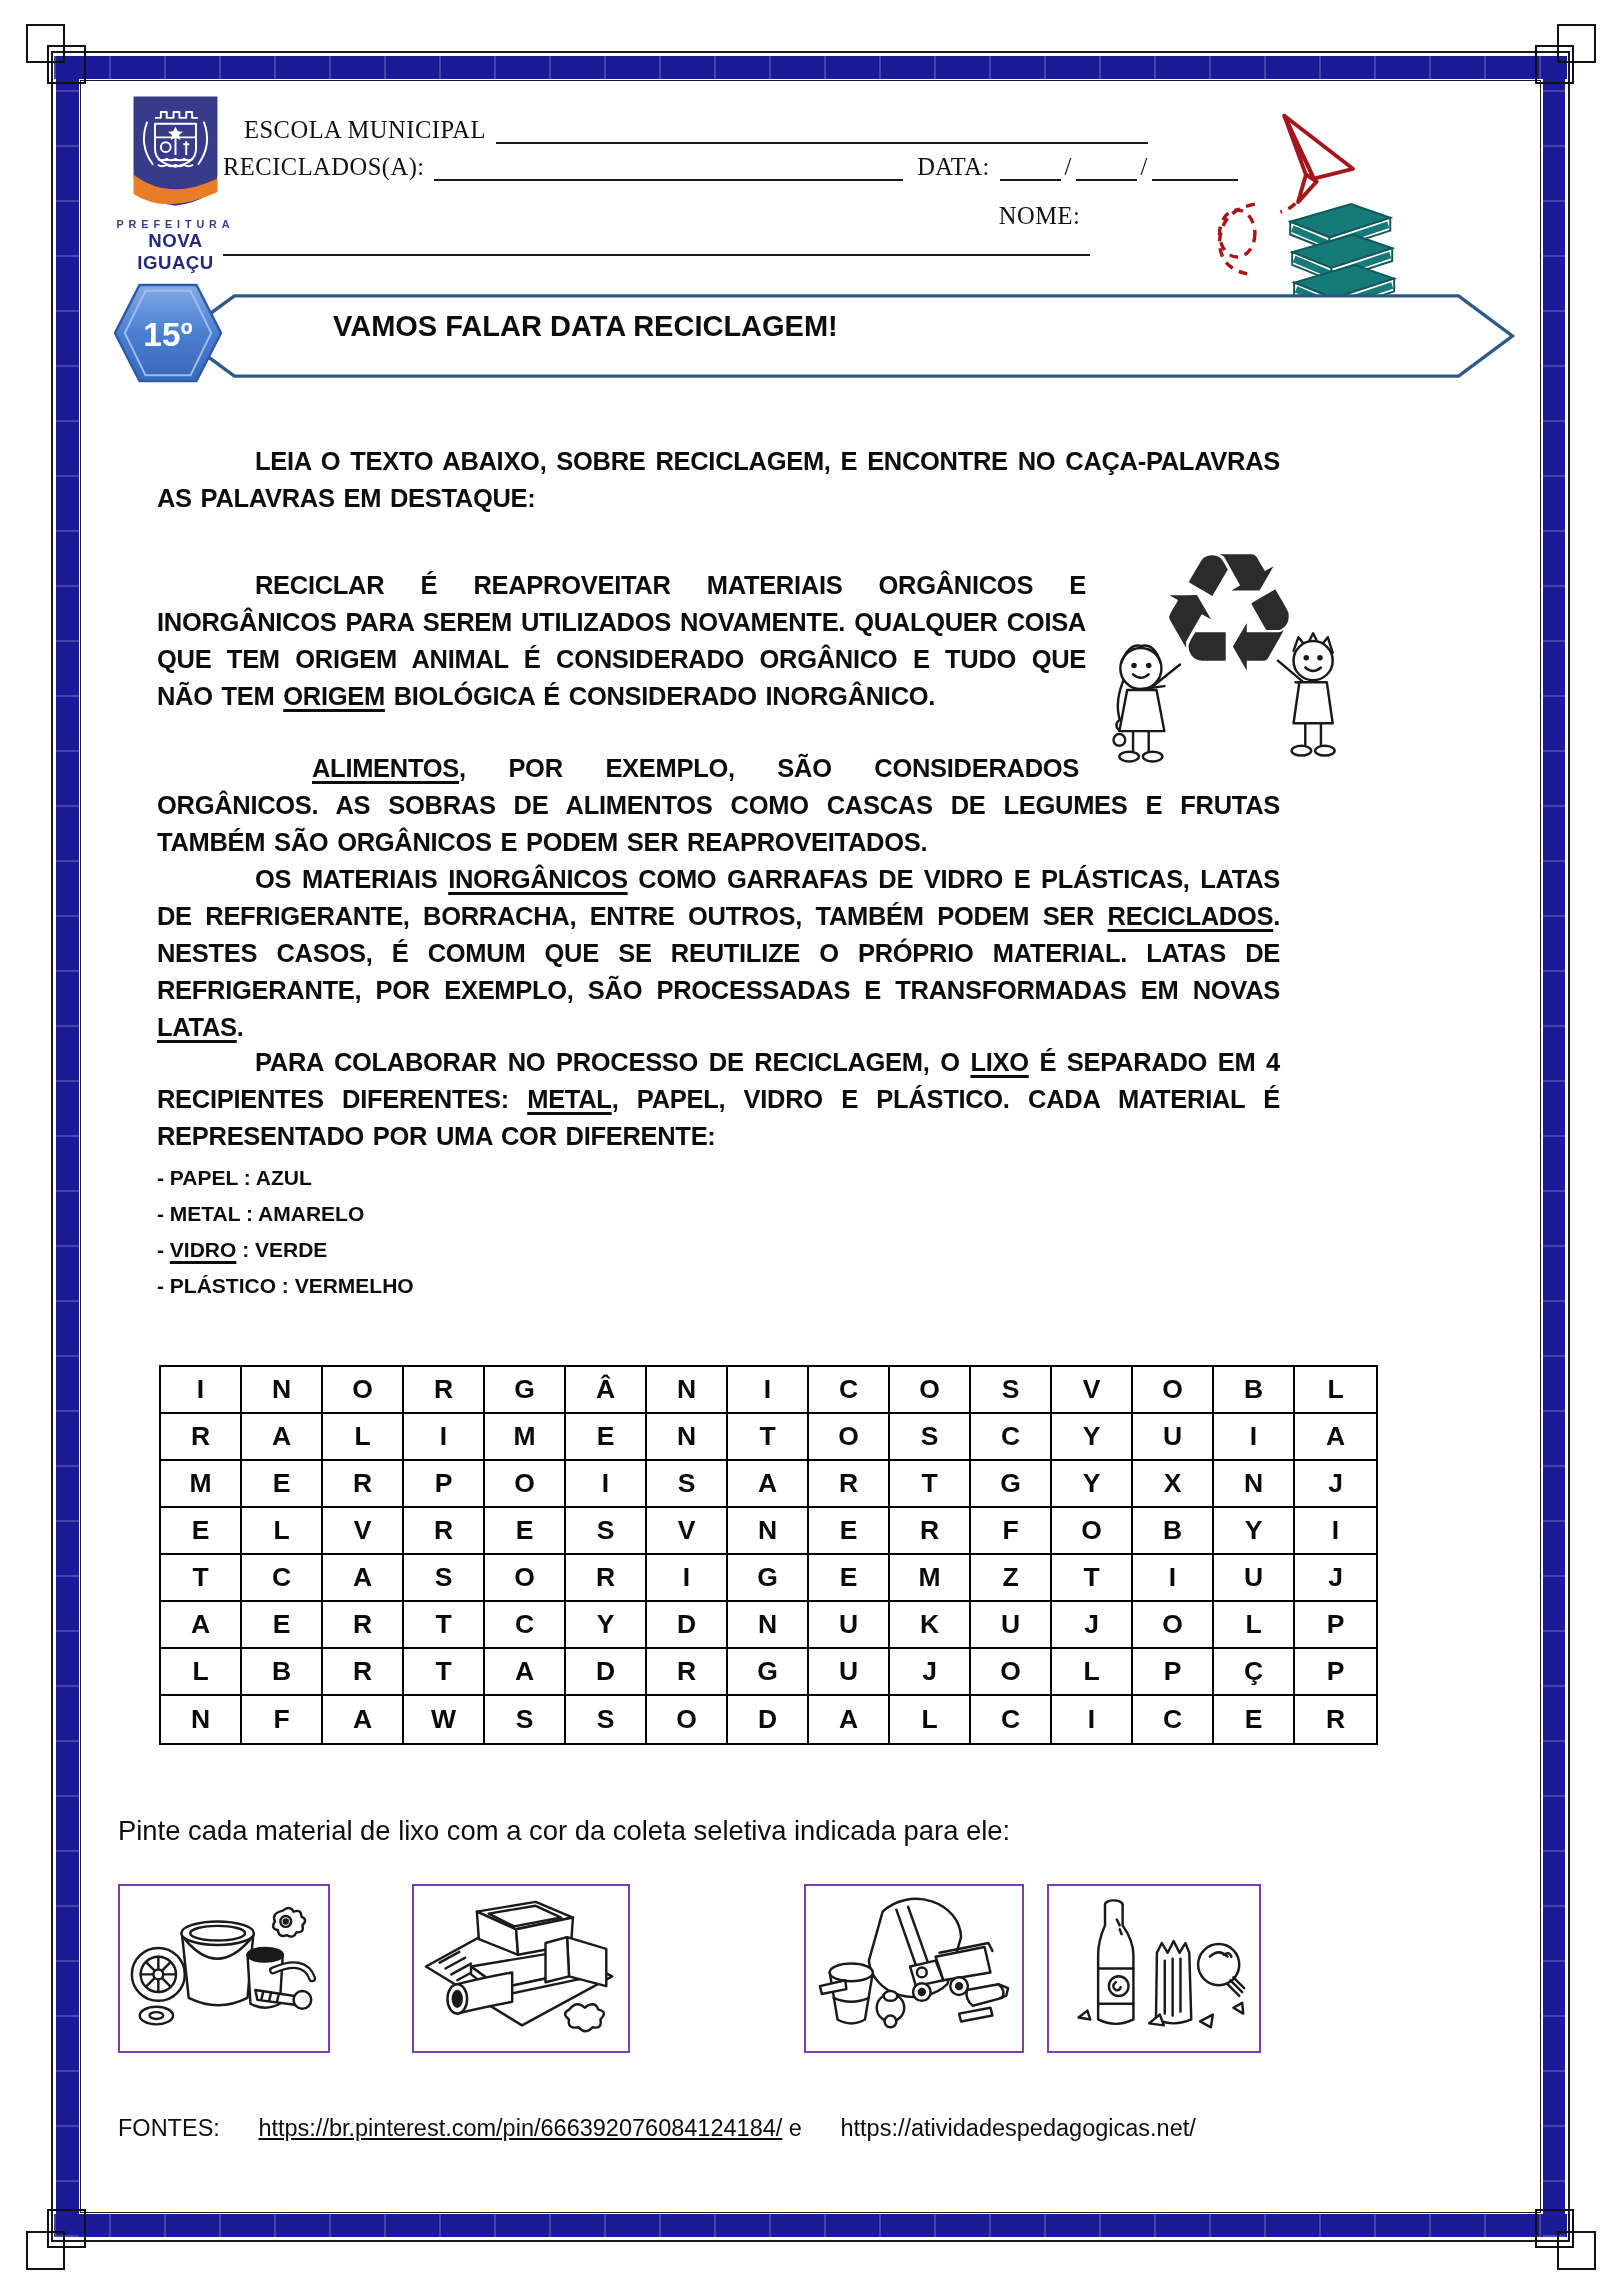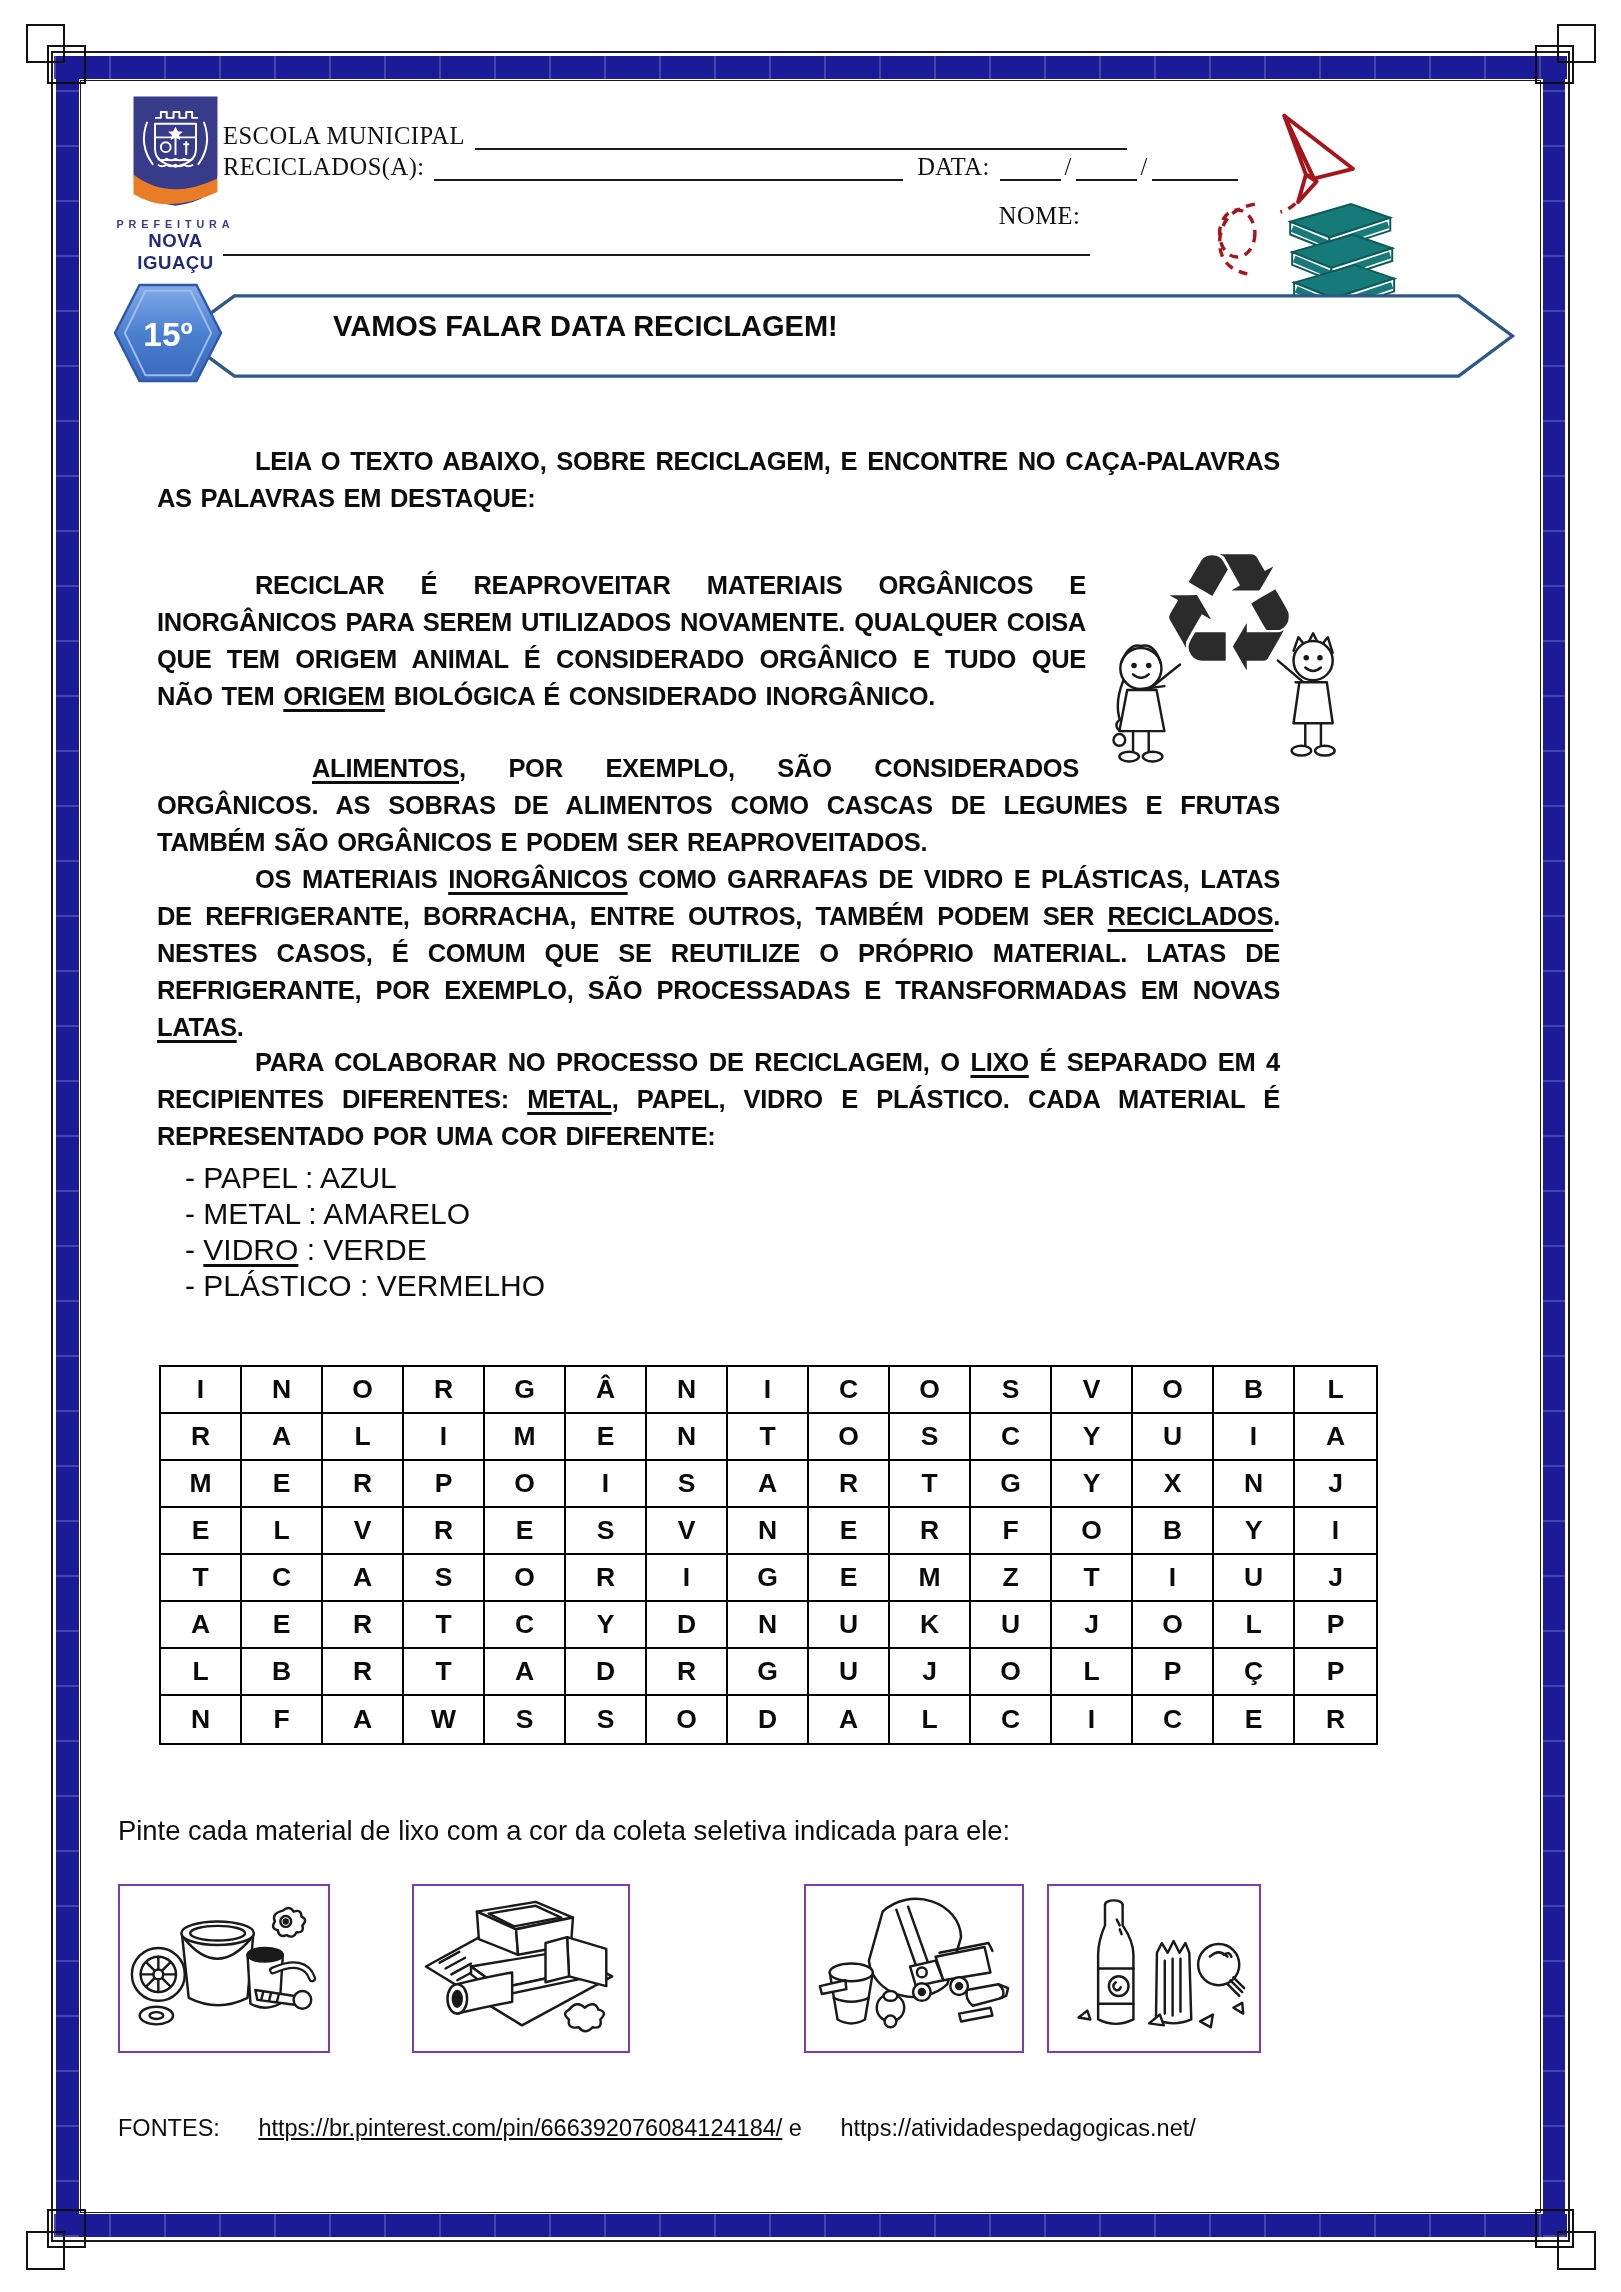--- a/index.html
+++ b/index.html
@@ -40,21 +40,21 @@
   .btxt { position:absolute; left:157px; width:1123px; font-weight:bold; font-size:25.5px; line-height:37px;
           letter-spacing:-0.3px; word-spacing:2px; text-align:justify; color:#0d0d0d; }
   .btxt .u { text-decoration:underline; text-decoration-thickness:2.5px; text-underline-offset:3.9px; }
   #para-1 { width:929px; }
   #para-2::before { content:""; float:right; width:201px; height:29px; }
   .ind { text-indent:98px; }
   .ind2 { text-indent:155px; }
 
   #kids-illustration { position:absolute; left:1090px; top:502px; }
 
-  #color-list { position:absolute; left:157px; top:1160px; font-weight:normal; font-size:30px; line-height:36px; color:#0d0d0d;margin-left:28px; }
+  #color-list { position:absolute; left:157px; top:1160px; font-weight:bold; font-size:21px; line-height:36px; color:#0d0d0d; }
   #color-list .u { text-decoration:underline; text-decoration-thickness:2.5px; text-underline-offset:3.9px; }
 
   
   #wordsearch { position:absolute; left:159px; top:1365px; border:2.9px solid #000; background:#fff; display:inline-block; }
   .ws-row { display:flex; }
   .ws-row:last-child .ws-cell { border-bottom:none; }
   .ws-cell { width:81px; height:47px; border-right:2px solid #000; border-bottom:2px solid #000;
              display:flex; align-items:center; justify-content:center;
              font-weight:bold; font-size:26.5px; color:#0a0a0a; }
   .ws-cell:last-child { border-right:none; }
@@ -104,21 +104,21 @@
         <path d="M34,28 q-9,24 6,44"></path>
         <path d="M92,28 q9,24 -6,44"></path>
       </g>
       <path d="M63,33 l2.4,4.8 5.2,.4 -4,3.4 1.3,5 -4.9,-2.8 -4.9,2.8 1.3,-5 -4,-3.4 5.2,-.4 Z" fill="#fff"></path>
       <path d="M20,82 q36,28 86,4 v14 q-52,24 -86,2 Z" fill="#e97c26"></path>
     </svg>
     <div style="font-size:10.8px; letter-spacing:4.9px; font-weight:bold; color:#383b8a; margin-top:2px;">PREFEITURA</div>
     <div style="font-size:18.6px; font-weight:bold; color:#232a78; letter-spacing:0.5px;">NOVA IGUAÇU</div>
   </div>
 
-  <div class="hline" style="top:122px;">
+  <div class="hline" style="top:116px;margin-left:21px;">
     <span class="hlabel">ESCOLA MUNICIPAL</span>
     <span class="blank" style="width:652px;"></span>
   </div>
   <div class="hline" style="top:153px;">
     <span class="hlabel">RECICLADOS(A):</span>
     <span class="blank" style="width:469px;"></span>
     <span class="hlabel" style="padding-left:13.7px;">DATA:</span>
     <span class="blank" style="width:61px;"></span>
     <span class="slash">/</span>
     <span class="blank" style="width:61px;"></span>

